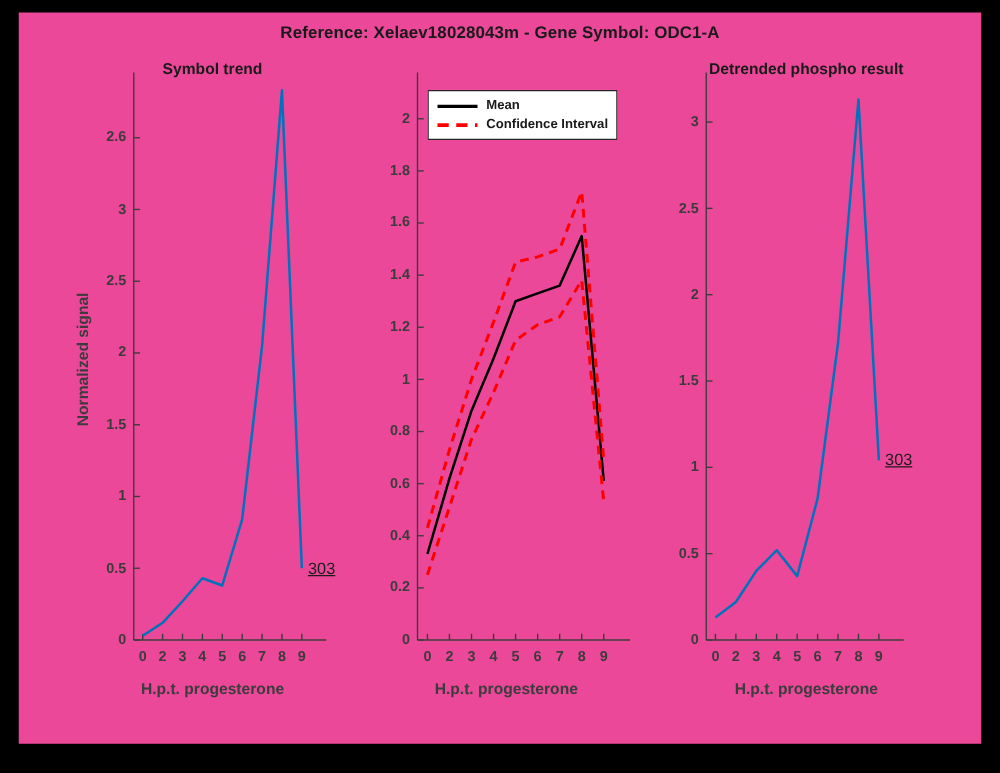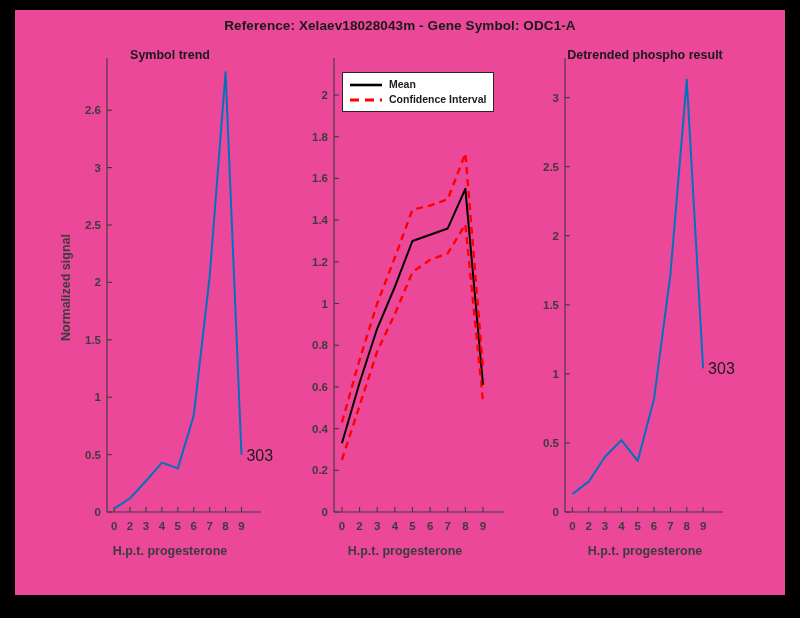--- a/index.html
+++ b/index.html
@@ -76,23 +76,24 @@
     position:absolute;
     font-size:11.5px;
     font-weight:bold;
     color:#3c3c3c;
     text-align:center;
     white-space:nowrap;
     transform:translateX(-50%);
   }
   .endpoint-label{
     position:absolute;
-    font-size:16px;
-    color:#1a1a1a;
-    white-space:nowrap;
+    font-size:13px;
+    color:#1a1a1a;
+    white-space:nowrap;
+    text-decoration:underline;
   }
   .legend-box{
     position:absolute;
     background:#ffffff;
     border:1px solid #262626;
     padding:4px 7px 4px 6px;
     font-size:10.5px;
     font-weight:bold;
     color:#1a1a1a;
     line-height:1.45;

